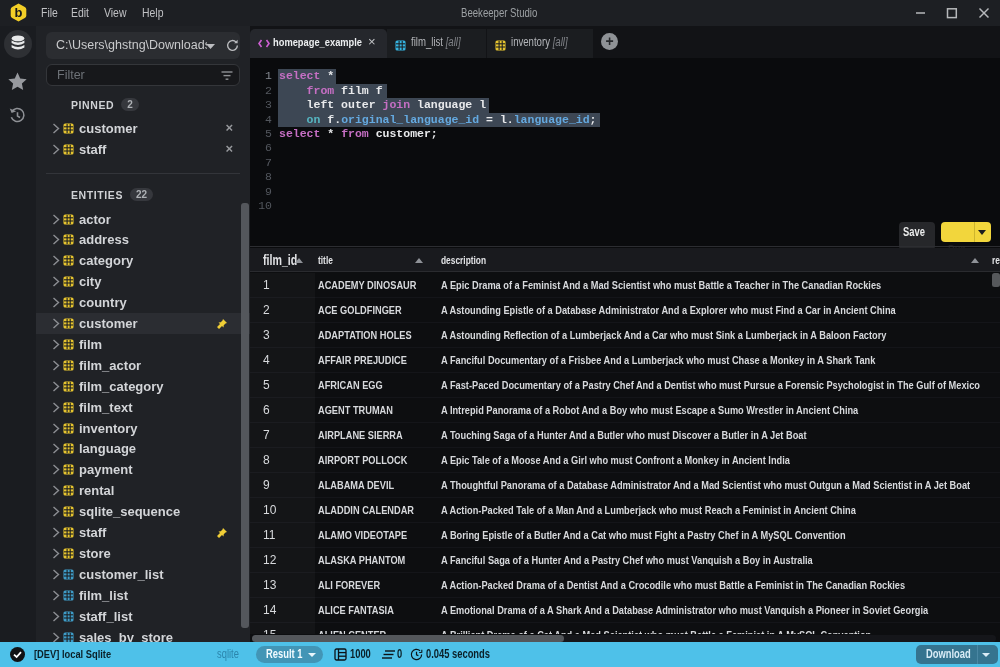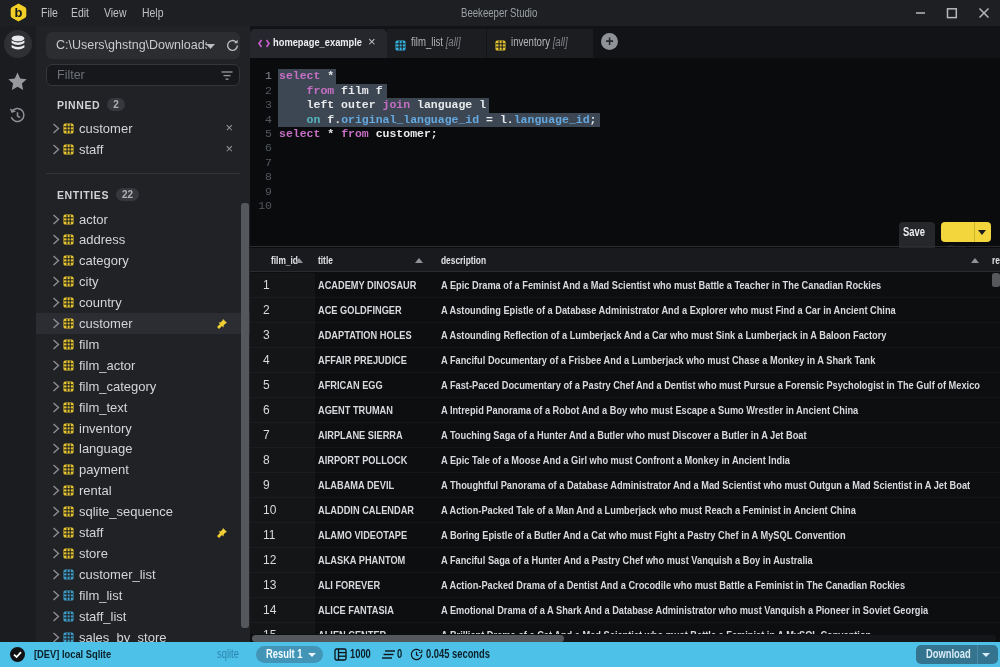--- a/index.html
+++ b/index.html
@@ -6,23 +6,23 @@
 .abs{position:absolute;}
 .sx{display:inline-block;transform-origin:0 50%;white-space:pre;}
 #titlebar{position:absolute;left:0;top:0;width:1000px;height:26px;background:#1d1f23;}
 .menu{position:absolute;top:0;height:26px;line-height:26px;color:#c0c1c4;font-size:12px;}
 #apptitle{position:absolute;left:461px;top:0;width:200px;height:26px;line-height:26px;color:#9da1a4;font-size:12px;}
 #iconstrip{position:absolute;left:0;top:26px;width:36px;height:616px;background:#1a1c20;}
 #sidebar{position:absolute;left:36px;top:26px;width:214px;height:616px;background:#202226;overflow:hidden;}
 #connbox{position:absolute;left:10px;top:6px;width:194px;height:27px;background:#2b2d31;border-radius:6px;color:#c9cacc;font-size:13px;line-height:27px;}
 #conntext{position:absolute;left:10px;top:0;width:151px;font-size:12.5px;overflow:hidden;white-space:nowrap;}
 #filterbox{position:absolute;left:10px;top:38px;width:194px;height:22px;background:#17181b;border:1px solid #34363a;border-radius:6px;color:#6e7278;font-size:12.5px;line-height:20px;}
-.sechead{position:absolute;left:1px;color:#d0d2d5;font-size:10.5px;font-weight:bold;letter-spacing:0.6px;padding-left:20px;}
+.sechead{position:absolute;left:15px;color:#d0d2d5;font-size:10.5px;font-weight:bold;letter-spacing:0.6px;padding-left:20px;}
 .badge{display:inline-block;background:#36383d;color:#aeb1b5;font-size:10px;font-weight:bold;border-radius:8px;padding:1px 6px;margin-left:7px;letter-spacing:0;position:relative;top:-1px;}
-.item{position:absolute;left:0;width:214px;height:21px;}
+.item{position:absolute;left:0;width:214px;height:21px;font-weight:bold;}
 .item .txt{position:absolute;left:43px;top:0;height:21px;line-height:21px;color:#d3d5d8;font-size:13px;}
 .item .chev{position:absolute;left:16px;top:5px;}
 .item .icon{position:absolute;left:27px;top:5px;}
 .item .x{position:absolute;right:17px;top:0;height:21px;line-height:20px;color:#97999d;font-size:13px;}
 .hl{background:#2b2d32;}
 #content{position:absolute;left:250px;top:26px;width:750px;height:616px;background:#0a0b0d;}
 #tabbar{position:absolute;left:0;top:0;width:750px;height:32px;background:#121316;}
 .tab{position:absolute;top:3px;height:29px;}
 .tabtxt{font-size:12px;color:#b4b6ba;line-height:27px;}
 #editor{position:absolute;left:0;top:32px;width:750px;height:190px;background:#0a0b0d;font-family:"Liberation Mono",monospace;font-size:11.5px;font-weight:bold;}
@@ -465,21 +465,21 @@
 </div>
 <div class="abs" style="left:649px;top:196px;width:36px;height:28px;background:#26272a;border-radius:4px;color:#eceded;font-size:12px;font-weight:bold;text-align:center;"><span class="sx" style="transform:scaleX(0.78);line-height:20px;">Save</span></div>
 <div class="abs" style="left:691px;top:196px;width:50px;height:20px;background:#f2d63c;border-radius:4px;">
 <span style="position:absolute;left:4px;width:30px;text-align:center;line-height:20px;font-size:12px;font-weight:bold;color:#1d1d1f;margin-top:18px;"><span class="sx" style="transform:scaleX(0.78)">Run</span></span>
 <div style="position:absolute;left:33px;top:0;width:1px;height:20px;background:#cdb52e;"></div>
 <div class="sarrow" style="position:absolute;left:37px;top:8px;border-top:5px solid #1d1d1f;"></div>
     </div>
 <div class="abs" style="left:0;top:220px;width:750px;height:1px;background:#2c2d31"></div>
 <div id="grid">
 <div id="ghead">
-        <span class="cell1" style="font-size:11px;font-weight:bold;margin-left:8px;"><span class="sx">film_id</span></span>
+        <span class="cell1" style="font-size:14px;font-weight:bold;"><span class="sx">film_id</span></span>
         <span style="position:absolute;left:45px;">
           <span class="sarrow" style="border-bottom:5px solid #8f9298;position:absolute;top:10px;"></span>
         </span>
 <span class="cell2"><span class="sx">title</span></span>
         <span style="position:absolute;left:165px;">
           <span class="sarrow" style="border-bottom:5px solid #8f9298;position:absolute;top:10px;"></span>
         </span>
 <span class="cell3"><span class="sx">description</span></span>
         <span style="position:absolute;left:721px;">
           <span class="sarrow" style="border-bottom:5px solid #8f9298;position:absolute;top:10px;"></span>

